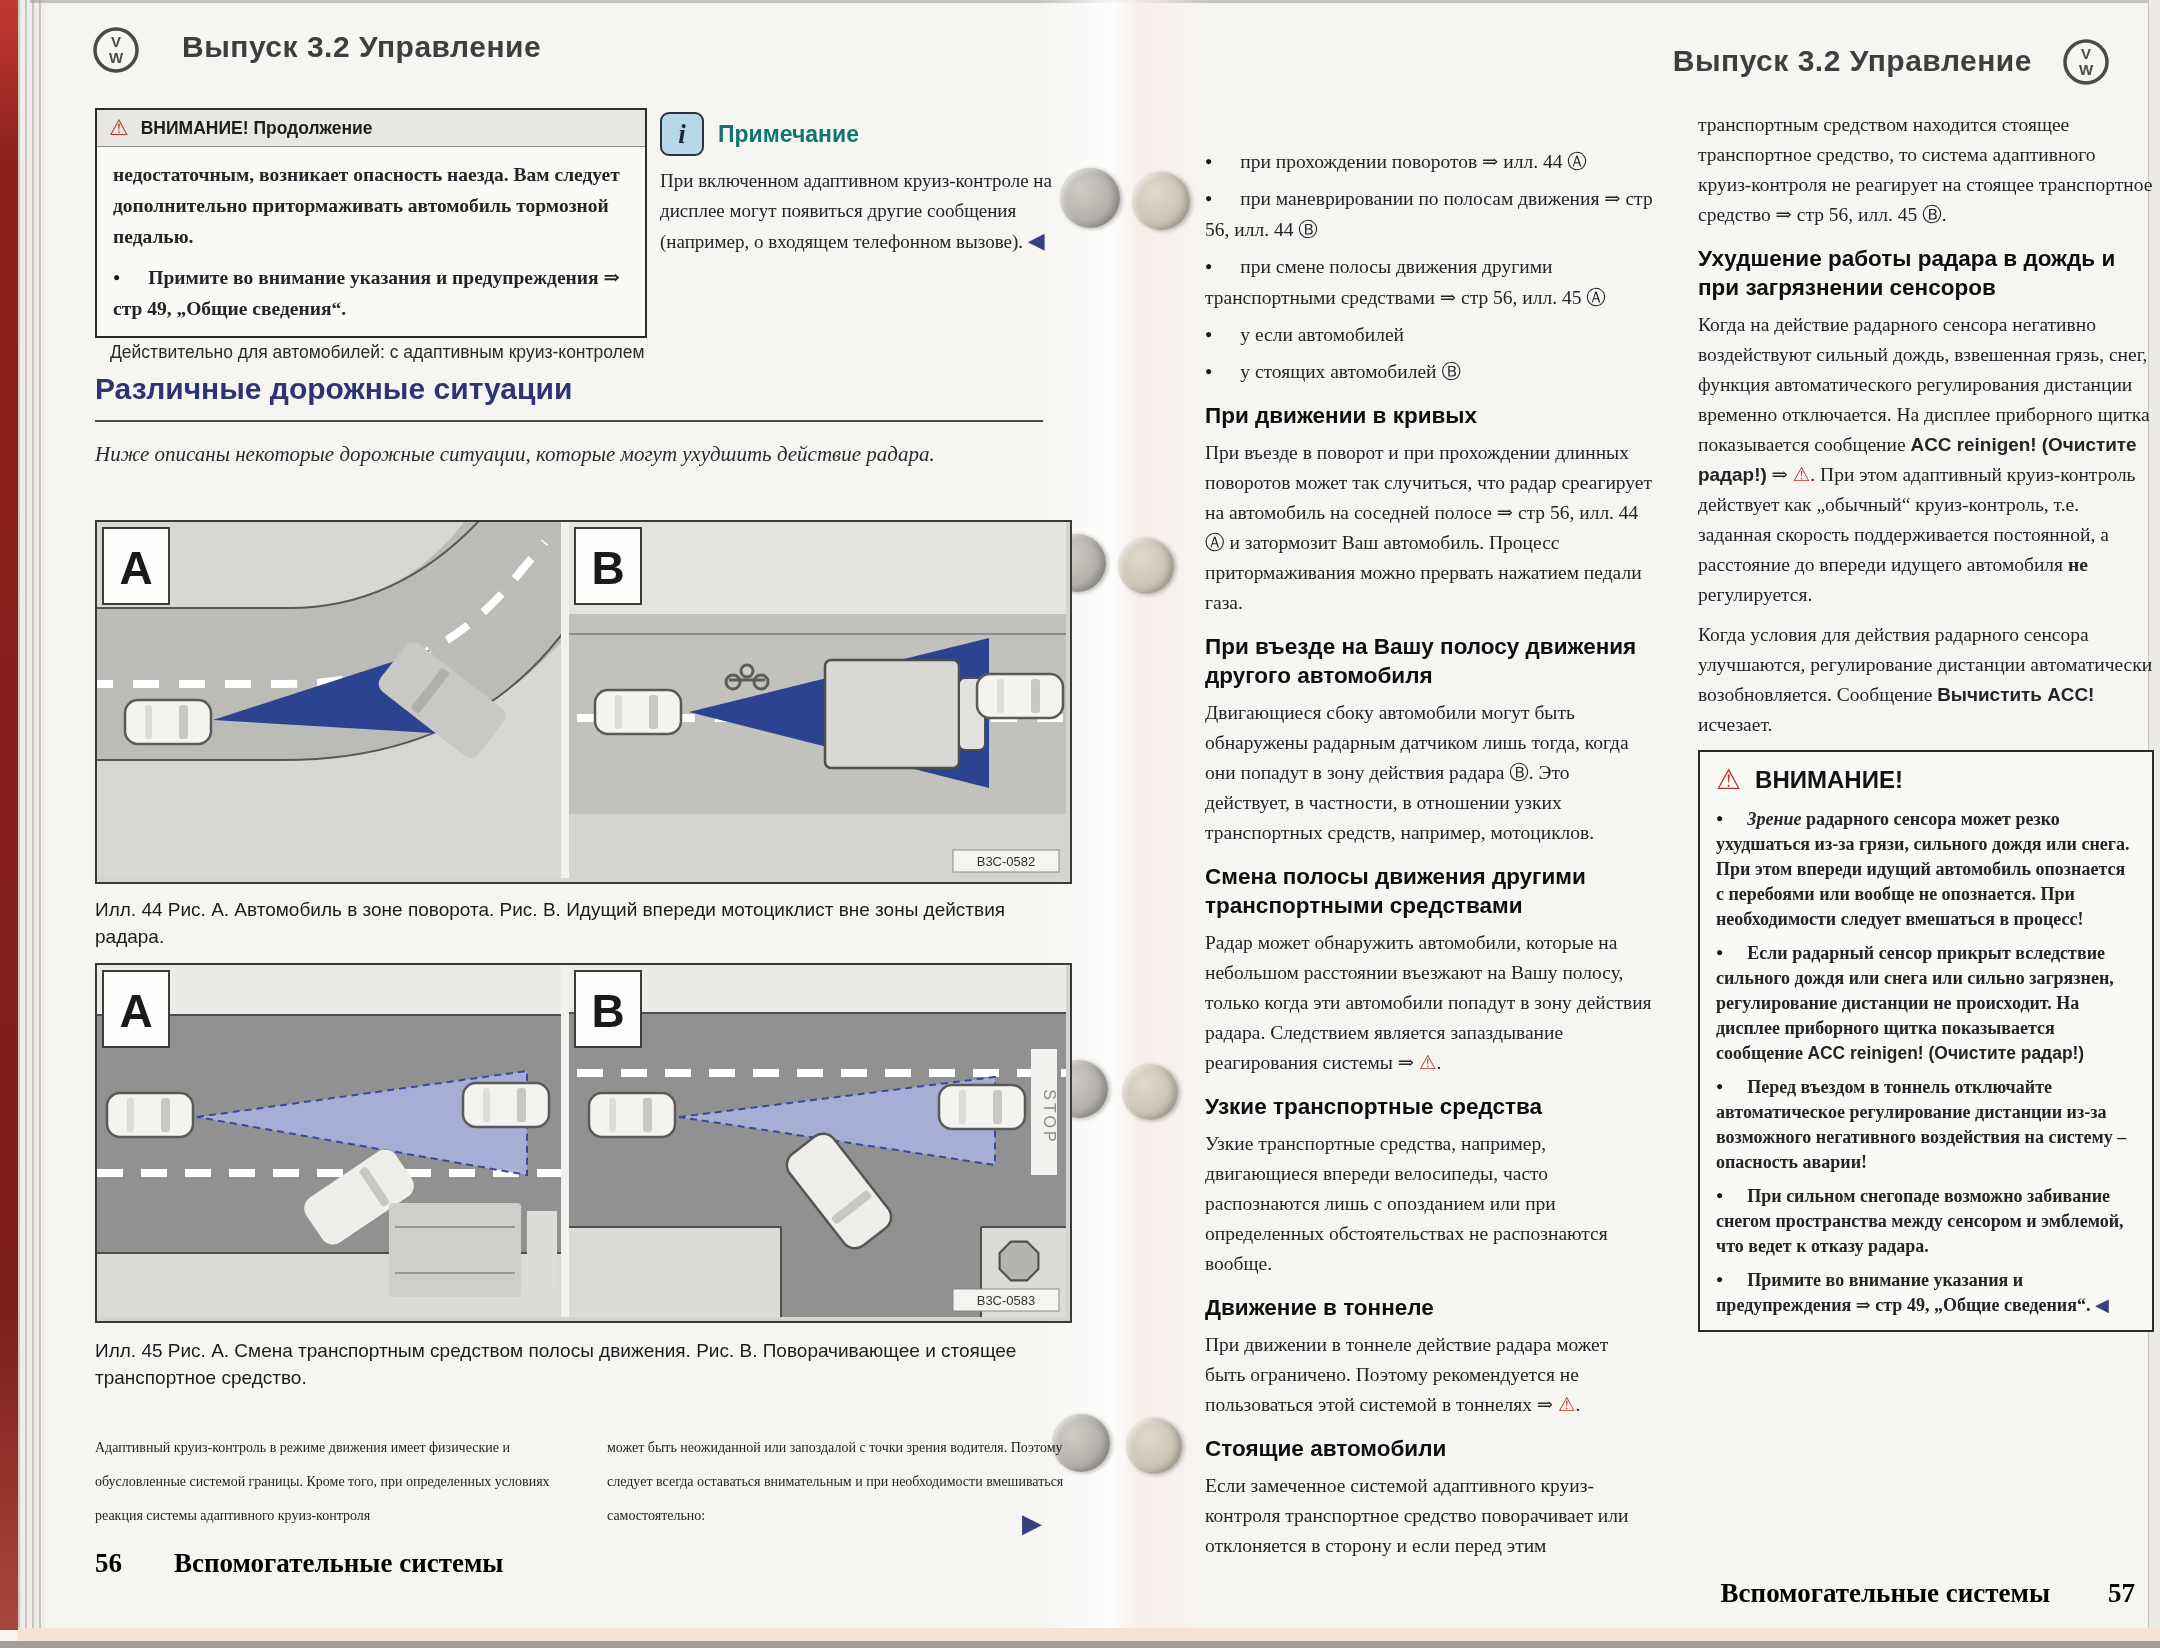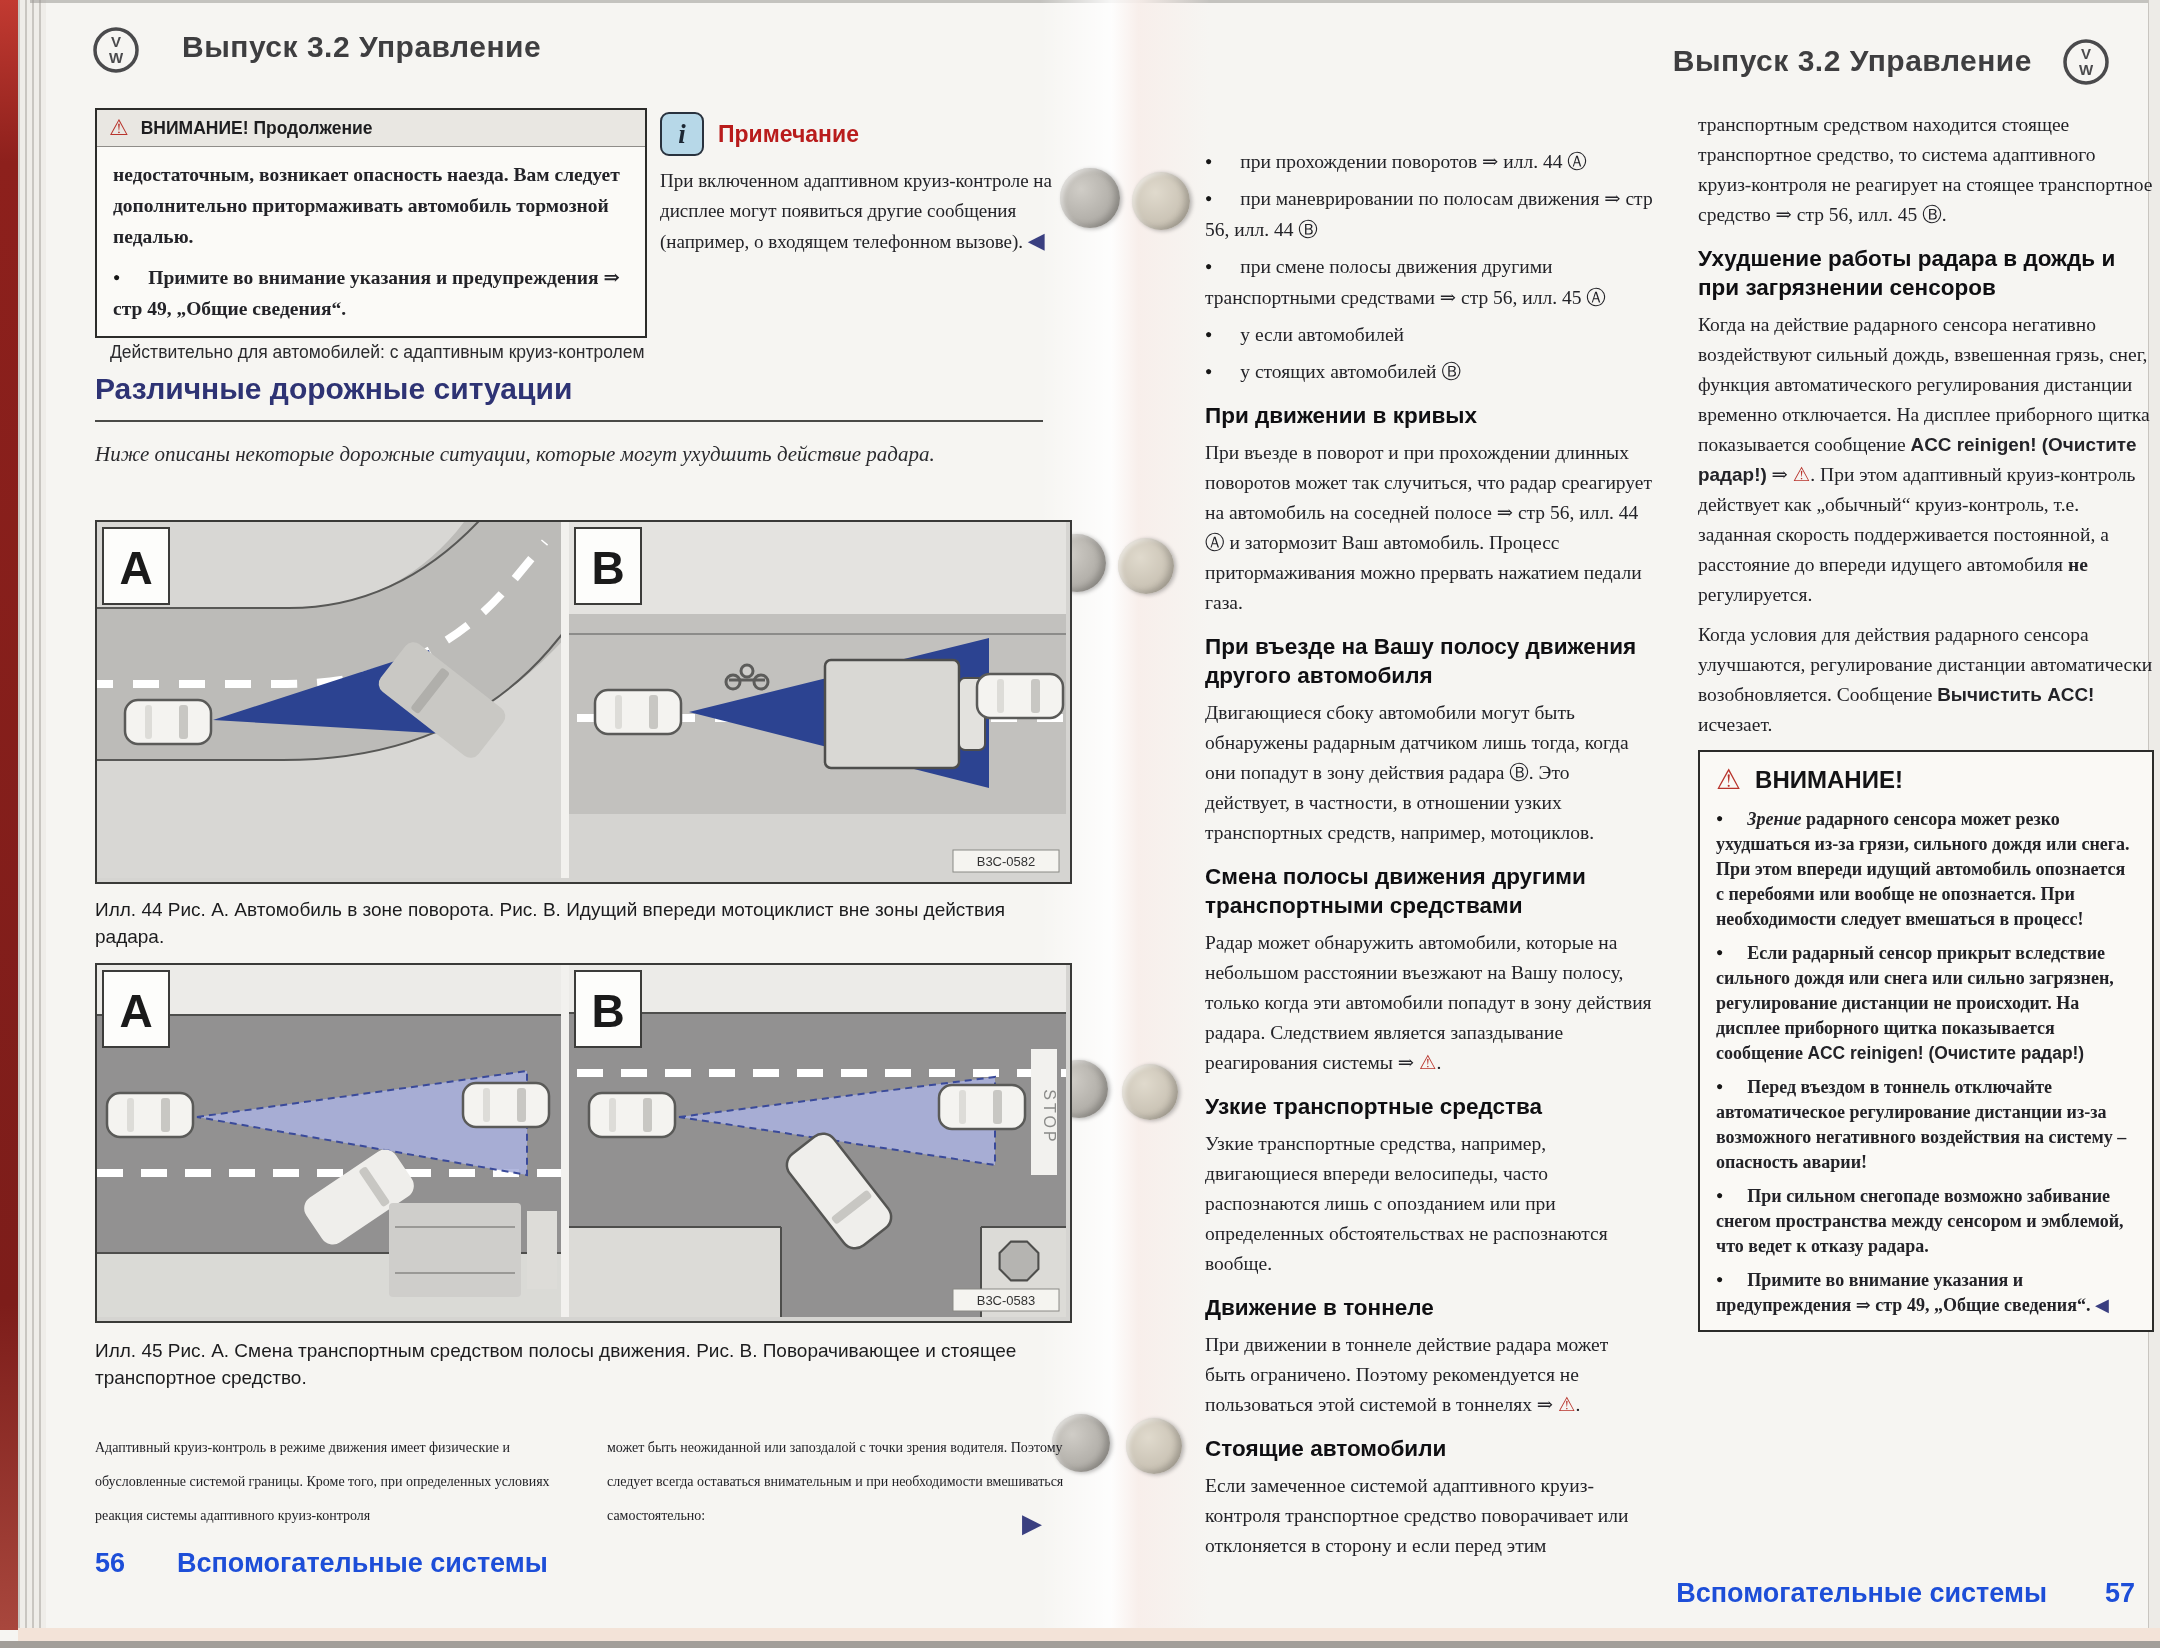--- a/index.html
+++ b/index.html
@@ -24,37 +24,37 @@
   .applies{font-family:"Liberation Sans","DejaVu Sans",sans-serif;font-size:17.5px;color:#2b2b2e;}
   .sec-title{font-family:"Liberation Sans","DejaVu Sans",sans-serif;font-weight:700;font-size:30px;color:#2e3374;margin:6px 0 0;}
   .rule{height:2px;background:#4a4a48;}
   .lead{font-style:italic;font-size:21px;line-height:32px;color:#2a2a2e;}
   .body-p{font-size:14px;line-height:34px;margin:9px 0 12px;}
   .caption{font-family:"Liberation Sans","DejaVu Sans",sans-serif;font-size:19px;line-height:27px;color:#1c1c1e;}
   .h-mid{font-family:"Liberation Sans","DejaVu Sans",sans-serif;font-weight:700;font-size:22.5px;line-height:29px;color:#0f0f12;margin:14px 0 8px;}
   .col-flow p.body{font-size:19.5px;line-height:30px;margin:0 0 10px;}
   .bullet{font-size:19.5px;line-height:31px;margin:0 0 6px;}
   .bullet::before{content:"●";font-size:12px;vertical-align:3px;margin-right:28px;color:#161616;}
-  .footer-line{font-family:Liberation Sans, sans-serif;font-weight:700;font-size:27px;color:#1d4ed8;}
+  .footer-line{font-family:Liberation Serif, serif;font-weight:700;font-size:27px;color:#000000;}
   
   .wbox{border:2px solid #2c2c2a;background:#fbfaf7;}
   .wbox-head{display:flex;align-items:center;gap:12px;background:#e9e7e2;border-bottom:1px solid #8f8d89;
     padding:7px 12px;font-family:"Liberation Sans","DejaVu Sans",sans-serif;font-weight:700;font-size:17.5px;color:#1d1d1f;}
   .wbox-body{padding:10px 16px 12px;font-weight:700;font-size:19.5px;line-height:31px;}
   .wbox-body .bullet{font-weight:700;}
   .tri{color:#b8342c;font-size:22px;line-height:1;}
   .wb{border:2px solid #2c2c2a;background:#faf9f5;padding:10px 16px 10px;margin-top:10px;}
   .wb-head{display:flex;align-items:center;gap:14px;font-family:"Liberation Sans","DejaVu Sans",sans-serif;
     font-weight:700;font-size:24px;color:#141416;margin:4px 0 12px;}
   .wb-head .tri{font-size:28px;}
   .wb p{font-weight:700;font-size:18px;line-height:25px;margin:0 0 8px;}
   .wb p.bullet::before{margin-right:24px;}
   .note-icon{width:40px;height:40px;border-radius:9px;background:#b7d8e8;border:2px solid #29323e;
     display:flex;align-items:center;justify-content:center;font-weight:700;font-style:italic;font-size:27px;color:#1c2733;}
-  .note-title{font-family:"Liberation Sans","DejaVu Sans",sans-serif;font-weight:700;font-size:23px;color:#b91c1c;}
+  .note-title{font-family:"Liberation Sans","DejaVu Sans",sans-serif;font-weight:700;font-size:23px;color:#0f766e;}
   .note-text{font-size:19px;line-height:30px;margin-top:10px;}
   
   .sg-b{font-weight:700;}
   .sg-i{font-style:italic;}
   .sg-bs{font-weight:700;font-family:"Liberation Sans","DejaVu Sans",sans-serif;font-size:.97em;}
   .sg-warn{color:#b8342c;}
   .sg-nav{color:#3a3f80;}
   .nav-mark{color:#3a3f80;font-size:22px;}
   .fig{border:2px solid #3a3a38;background:#d5d4d1;}
   .fig svg{display:block;}

